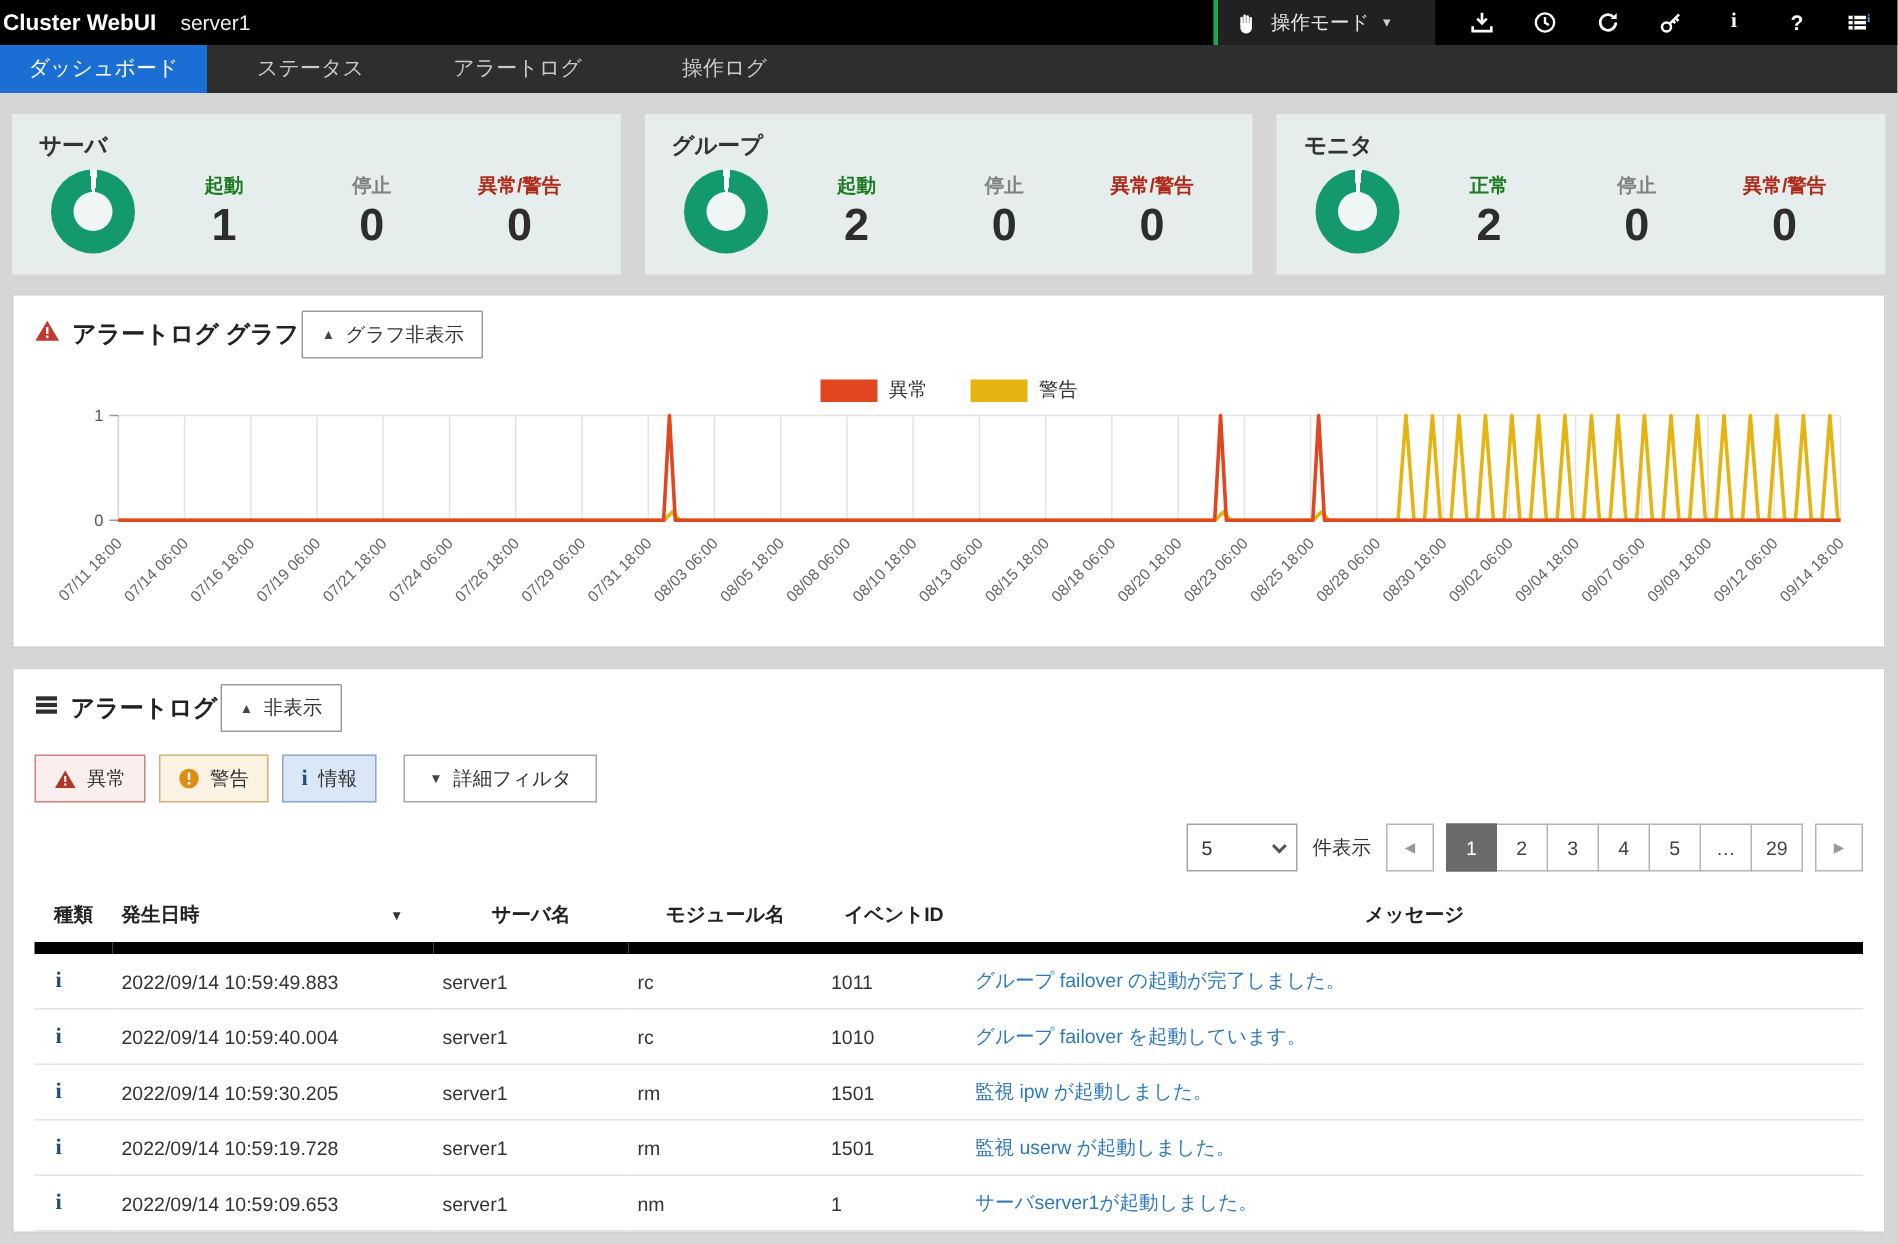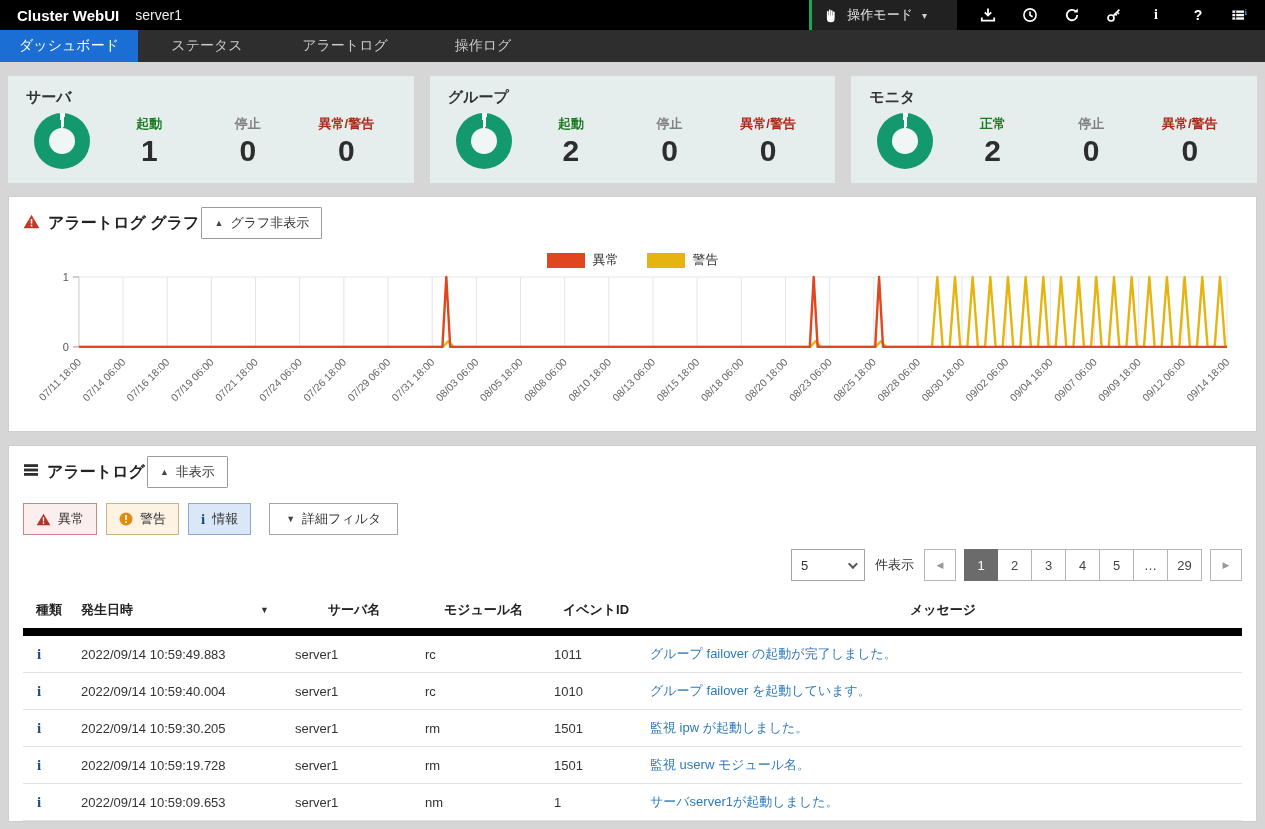--- a/index.html
+++ b/index.html
@@ -1,21 +1,21 @@
 <!DOCTYPE html>
 <html><head>
 <meta charset="utf-8">
 <style>
   * { box-sizing: border-box; margin: 0; padding: 0; }
   html,body { width:1265px; height:829px; overflow:hidden; }
   body { background:#d6d6d6; font-family:"Liberation Sans","DejaVu Sans",sans-serif; color:#333; }
 
   
   .topbar { height:30px; background:#000; display:flex; align-items:center; color:#fff; }
-  .brand { font-weight:bold; font-size:15px; padding-left:17px; white-space:nowrap; }
+  .brand { font-weight:bold; font-size:15px; padding-left:2px; white-space:nowrap; }
   .cluster-name { font-size:14px; margin-left:16px; color:#eee; }
   .mode-seg { margin-left:auto; height:100%; background:#212121; border-left:3px solid #12ad4b;
               display:flex; align-items:center; gap:7px; padding:0 30px 0 10px; font-size:13px; color:#e8e8e8; cursor:pointer; }
   .mode-caret { font-size:10px; color:#cfcfcf; margin-left:2px; }
   .top-icons { height:100%; background:#000; display:flex; align-items:center; gap:24px; padding:0 16px 0 22px; }
   .tico { width:18px; height:18px; display:flex; align-items:center; justify-content:center; cursor:pointer; }
   .tico svg { display:block; }
   .tico-text { color:#fff; font-weight:bold; font-size:14px; font-family:"Liberation Serif","DejaVu Serif",serif; }
 
   
@@ -428,21 +428,21 @@
           <td>rm</td>
           <td>1501</td>
           <td class="cell-msg"><a>監視 ipw が起動しました。</a></td>
         </tr>
         <tr>
           <td class="cell-type">i</td>
           <td>2022/09/14 10:59:19.728</td>
           <td>server1</td>
           <td>rm</td>
           <td>1501</td>
-          <td class="cell-msg"><a>監視 userw モジュール名。</a></td>
+          <td class="cell-msg"><a>監視 userw が起動しました。</a></td>
         </tr>
         <tr>
           <td class="cell-type">i</td>
           <td>2022/09/14 10:59:09.653</td>
           <td>server1</td>
           <td>nm</td>
           <td>1</td>
           <td class="cell-msg"><a>サーバserver1が起動しました。</a></td>
         </tr>
       </tbody>

